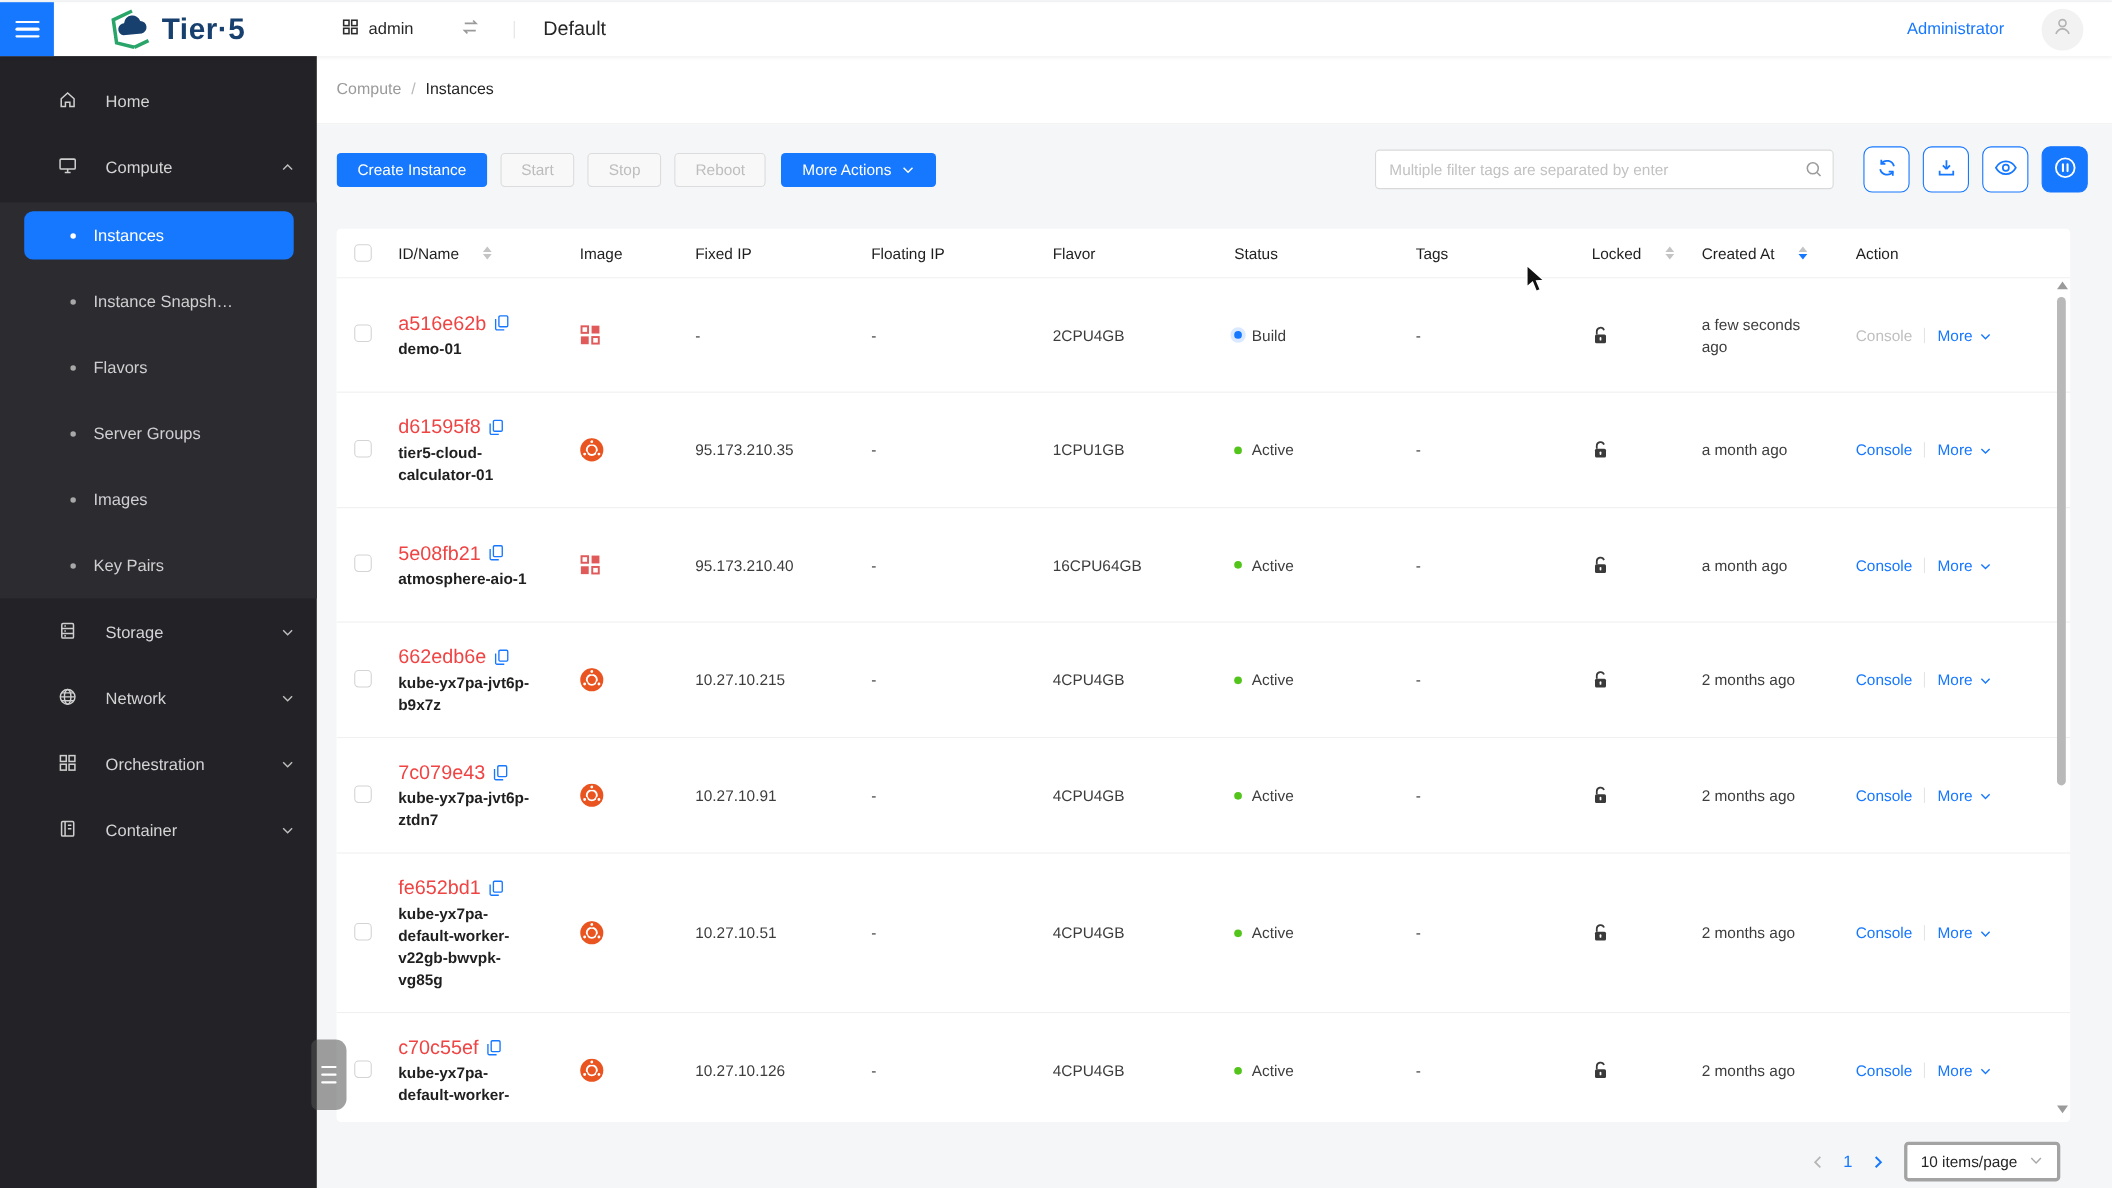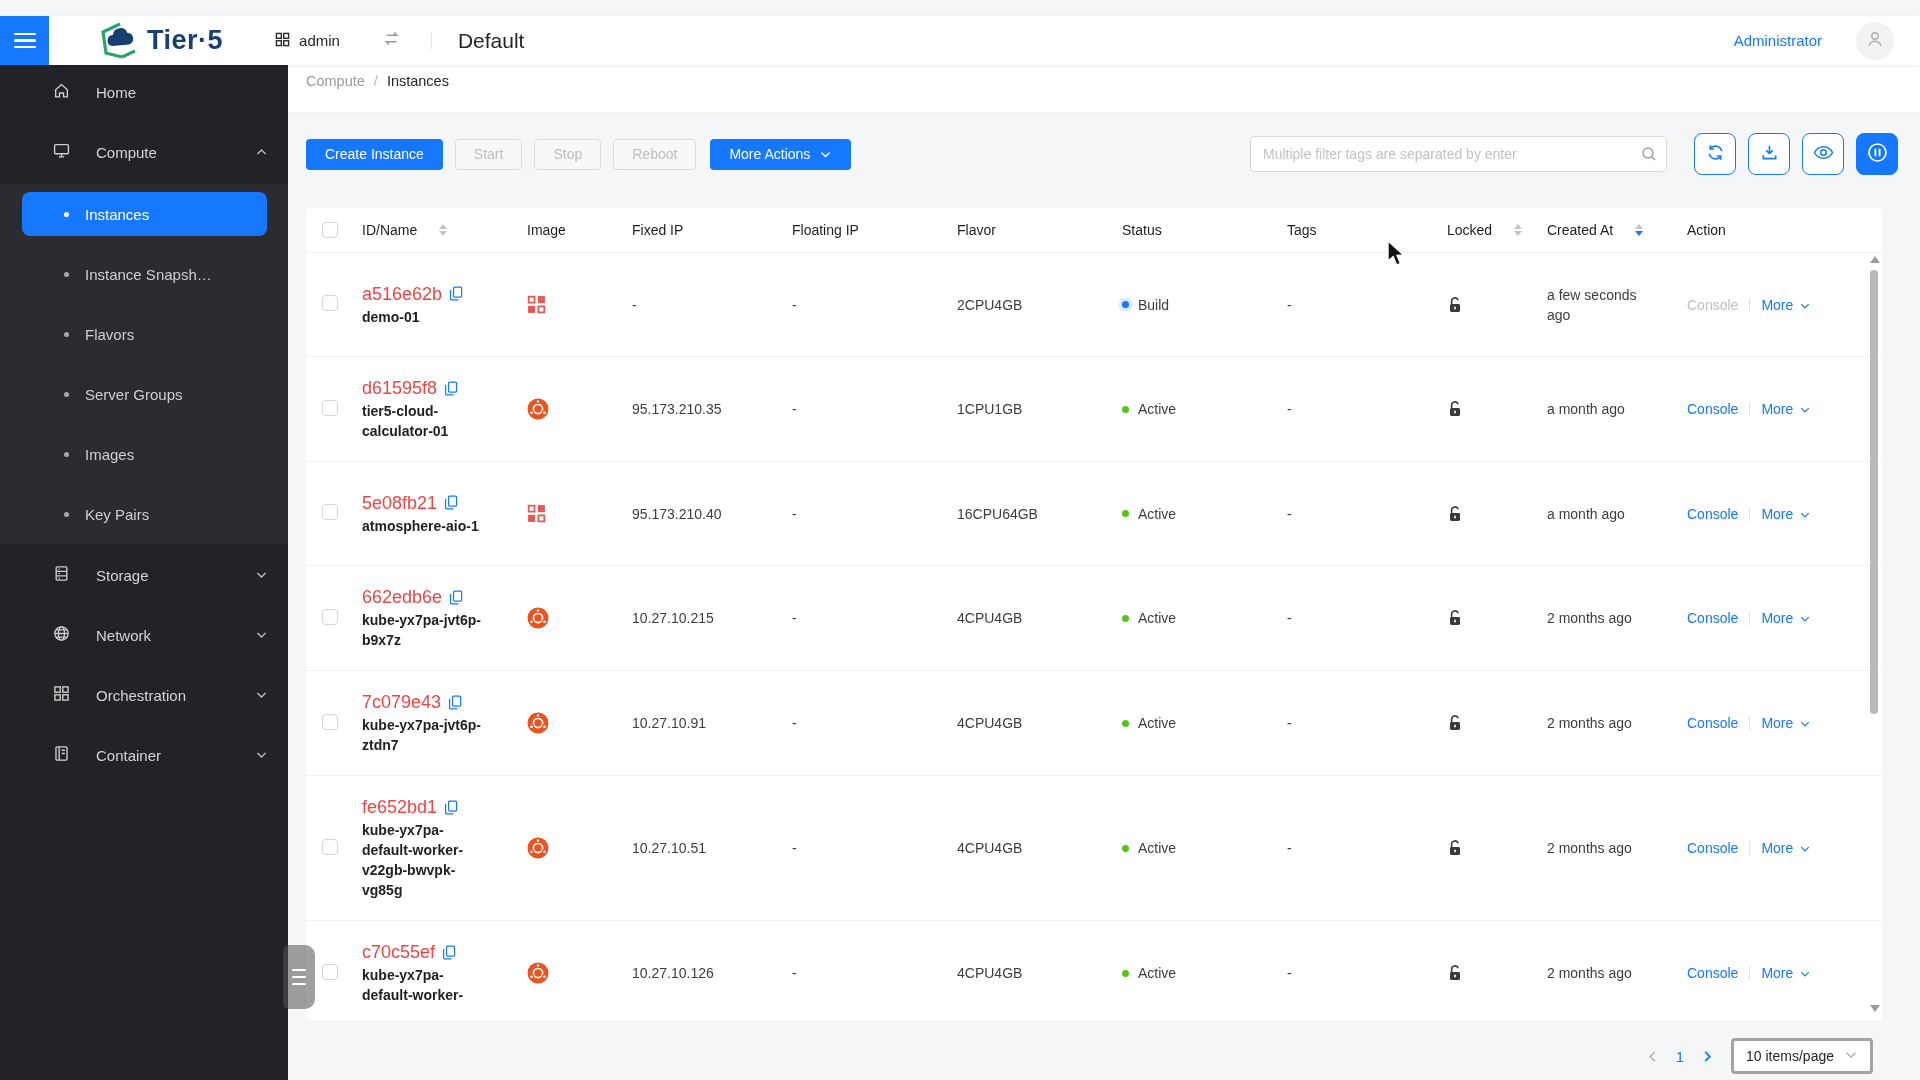--- a/index.html
+++ b/index.html
@@ -1,29 +1,29 @@
 <!DOCTYPE html>
 <html><head>
 <meta charset="utf-8">
 <style>
   * { margin:0; padding:0; box-sizing:border-box; }
   html,body { width:1920px; height:1080px; overflow:hidden; }
   body { font-family:"Liberation Sans", sans-serif; background:#f5f6f8; position:relative; color:#262626; }
   a { text-decoration:none; cursor:pointer; }
 
   
-  .topbar { position:absolute; top:16px; left:0; right:0; height:49px; background:#fff; display:flex; align-items:center; z-index:30; box-shadow:0 1px 4px rgba(0,0,0,.08); }
+  .topbar { position:absolute; top:2px; left:0; right:0; height:49px; background:#fff; display:flex; align-items:center; z-index:30; box-shadow:0 1px 4px rgba(0,0,0,.08); }
   .hamburger { width:49px; height:49px; background:#1677ff; display:flex; flex-direction:column; justify-content:center; align-items:center; gap:4px; cursor:pointer; flex:0 0 auto; }
   .hamburger i { display:block; width:22px; height:2.5px; background:#fff; border-radius:2px; }
   .brand { display:flex; align-items:center; gap:8px; margin-left:50px; }
   .brand-text { font-size:27px; font-weight:bold; color:#17406e; letter-spacing:.5px; }
-  .ws { display:flex; align-items:center; gap:9px; margin-left:52px; font-size:15px; color:#262626; cursor:pointer; }
+  .ws { display:flex; align-items:center; gap:9px; margin-left:88px; font-size:15px; color:#262626; cursor:pointer; }
   .swap { margin-left:42px; display:flex; align-items:center; cursor:pointer; }
   .topdiv { width:1px; height:16px; background:#e3e3e3; margin:0 26px 0 30px; }
-  .scope { font-size:21px; color:#262626; }
+  .scope { font-size:18px; color:#262626; }
   .top-right { margin-left:auto; display:flex; align-items:center; gap:34px; padding-right:26px; }
   .admin-link { color:#1677ff; font-size:15px; }
   .avatar { width:38px; height:38px; border-radius:50%; background:#f2f2f2; display:flex; align-items:center; justify-content:center; cursor:pointer; }
 
   
   .sidebar { position:absolute; top:49px; left:0; bottom:0; width:288px; background:#232327; padding-top:26px; z-index:20; }
   .side-item { position:relative; height:34px; display:flex; align-items:center; padding-left:53px; gap:26px; margin-bottom:26px; color:#d4d4d6; font-size:15px; cursor:pointer; }
   .side-item .chev { position:absolute; right:20px; top:50%; transform:translateY(-50%); display:flex; }
   .submenu { background:#2c2c30; padding:8px 0; margin-top:-11px; margin-bottom:14px; }
   .sub-item { height:44px; margin:0 21px 16px 22px; display:flex; align-items:center; padding-left:42px; gap:16px; border-radius:8px; color:#cfcfd1; font-size:15px; cursor:pointer; }

